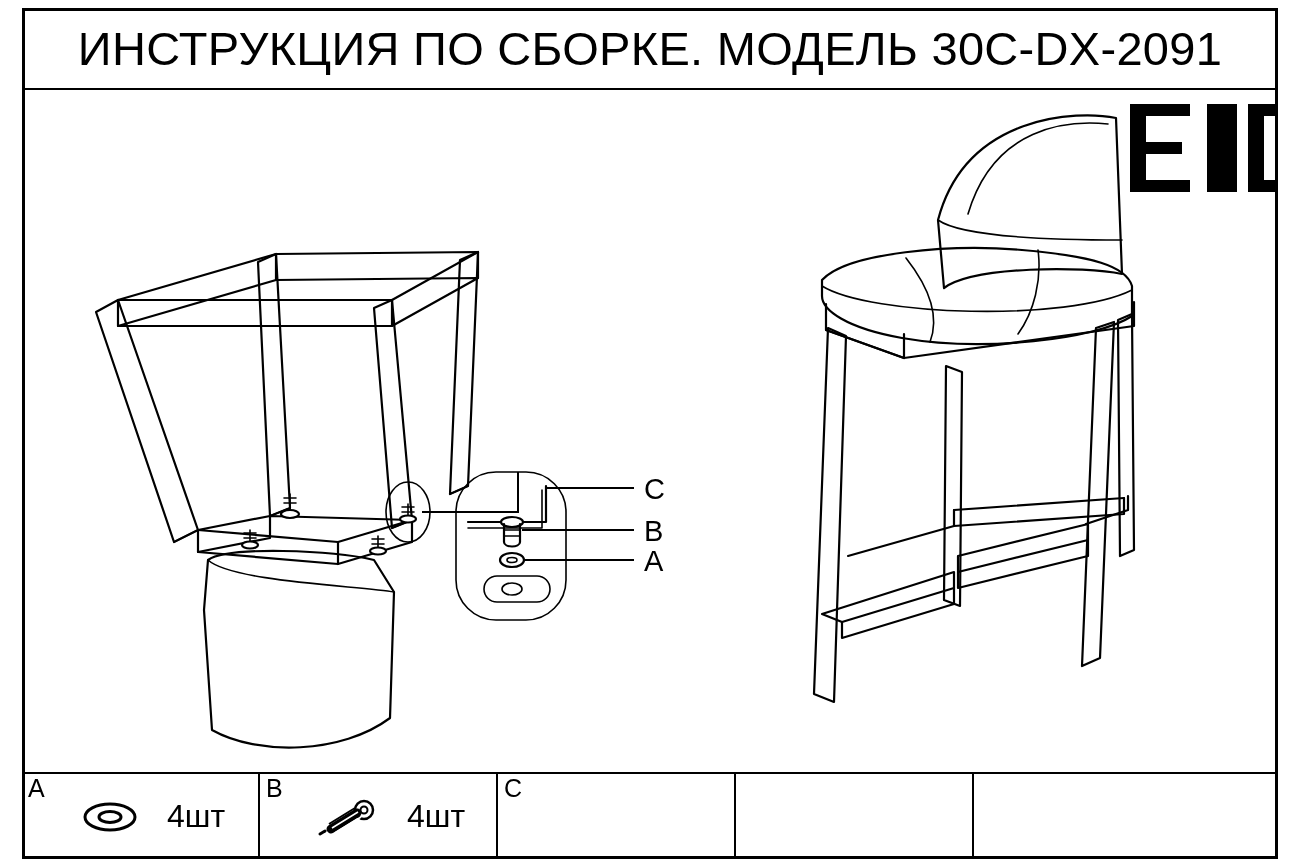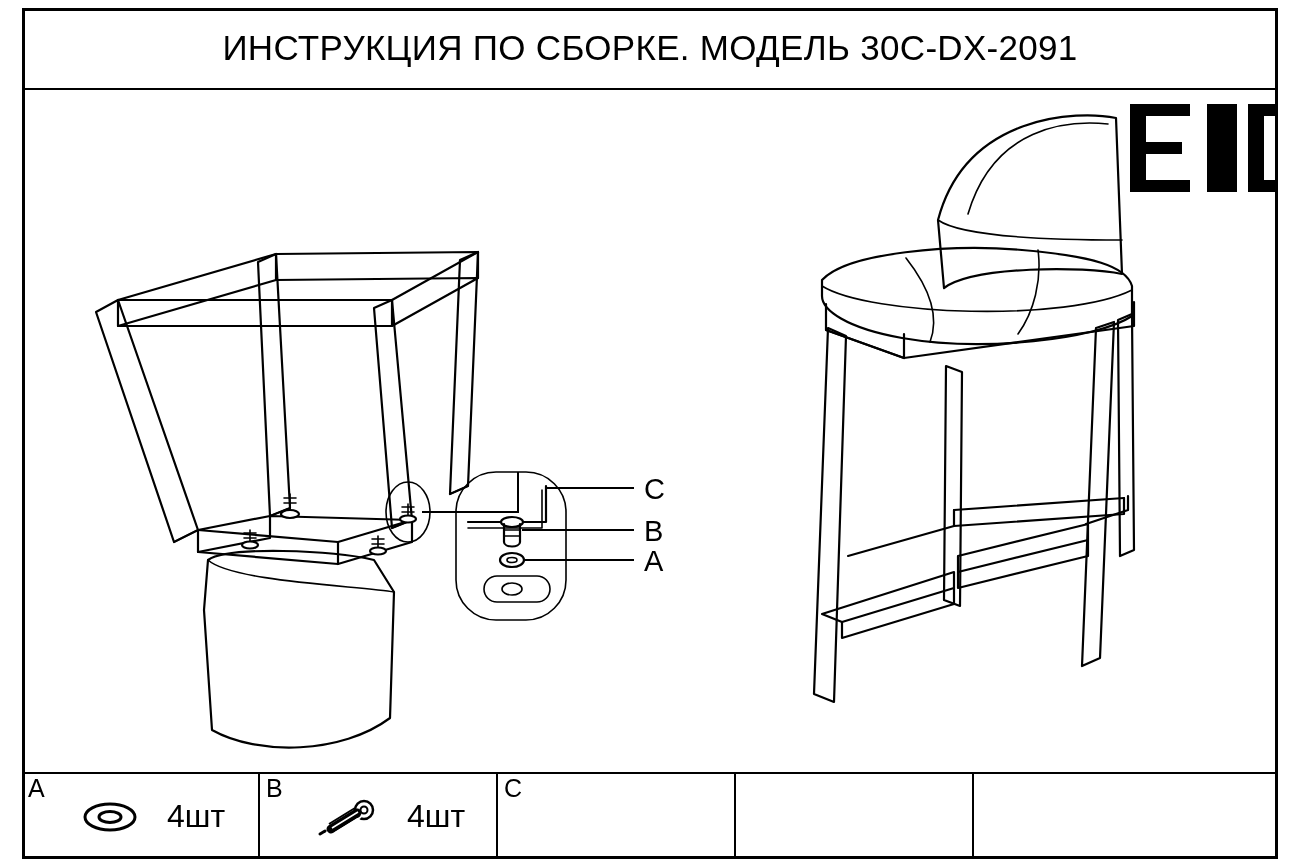--- a/index.html
+++ b/index.html
@@ -35,21 +35,21 @@
     top: 8px;
     width: 1256px;
     height: 82px;
     border-bottom: 2px solid #000;
     box-sizing: border-box;
     display: flex;
     align-items: center;
     justify-content: center;
   }
   .title-text {
-    font-size: 35px;
+    font-size: 47px;
     letter-spacing: 0.3px;
     white-space: nowrap;
   }
   .drawing-area {
     position: absolute;
     left: 22px;
     top: 90px;
     width: 1256px;
     height: 682px;
   }

